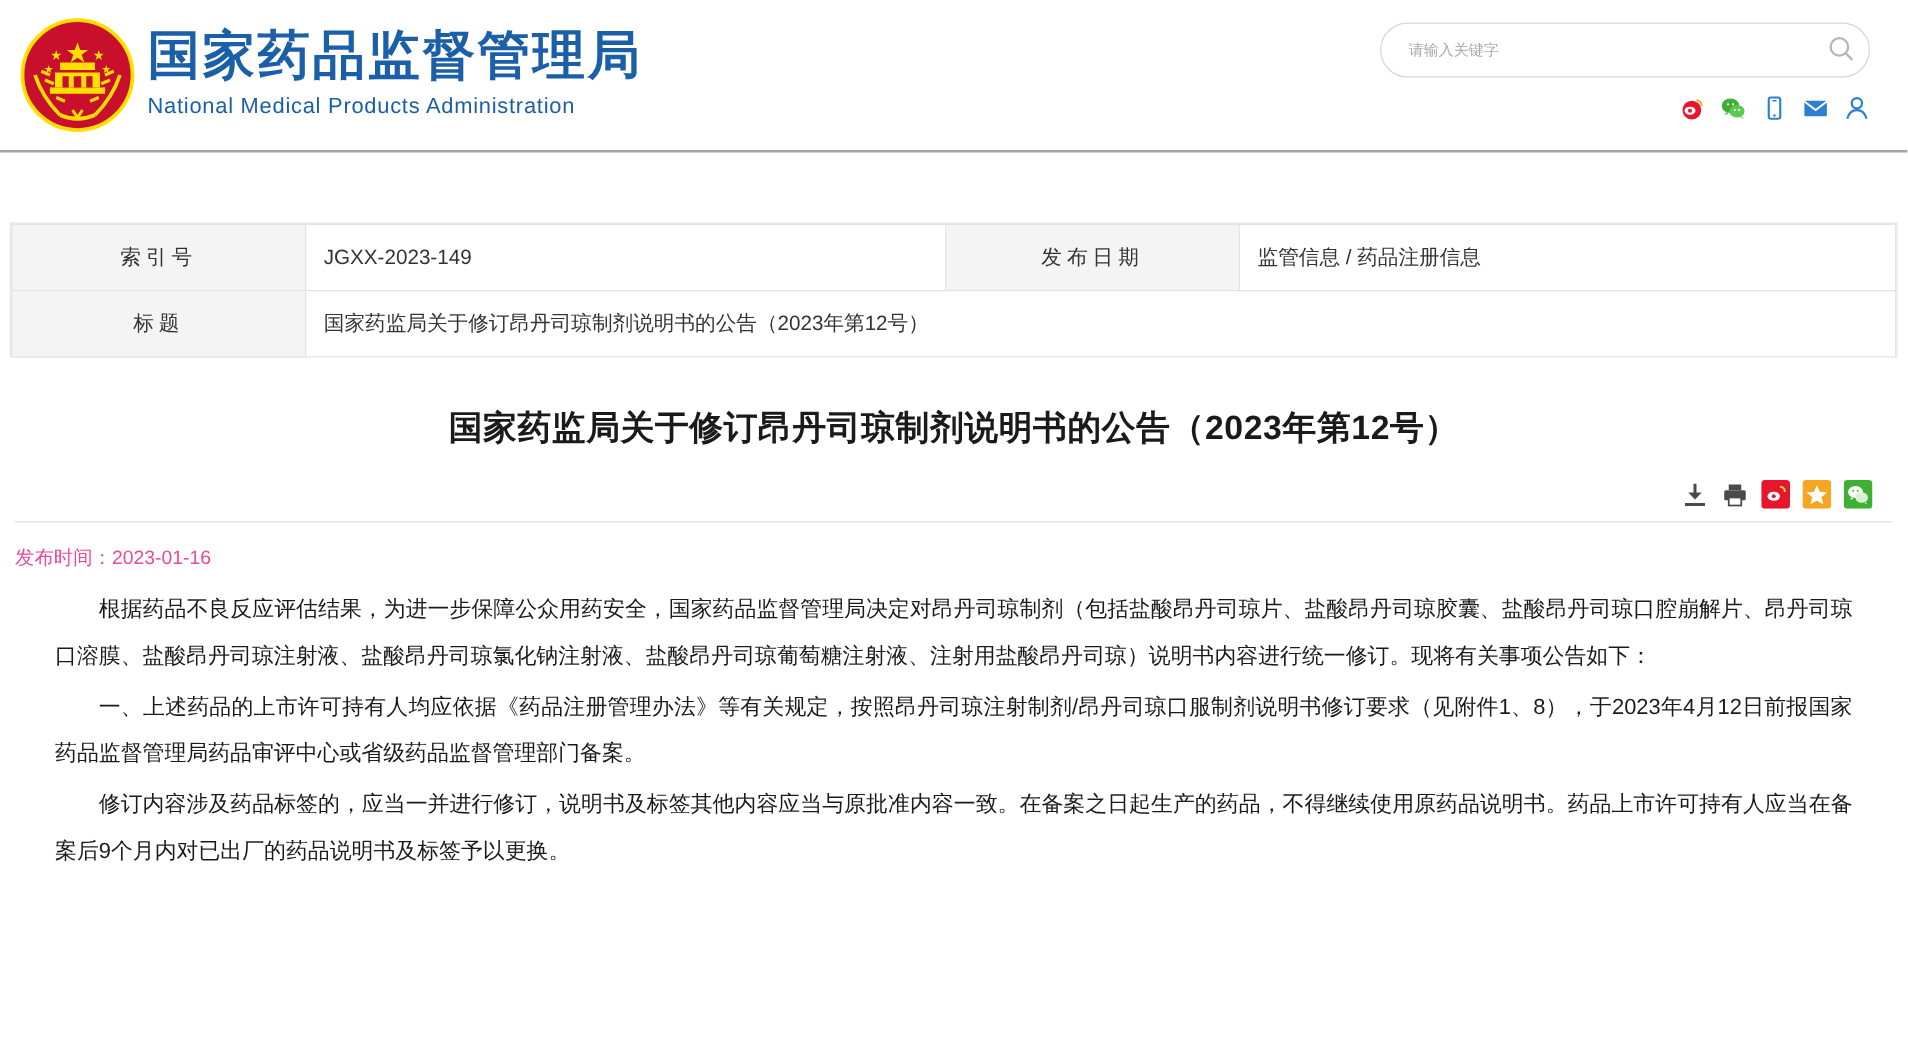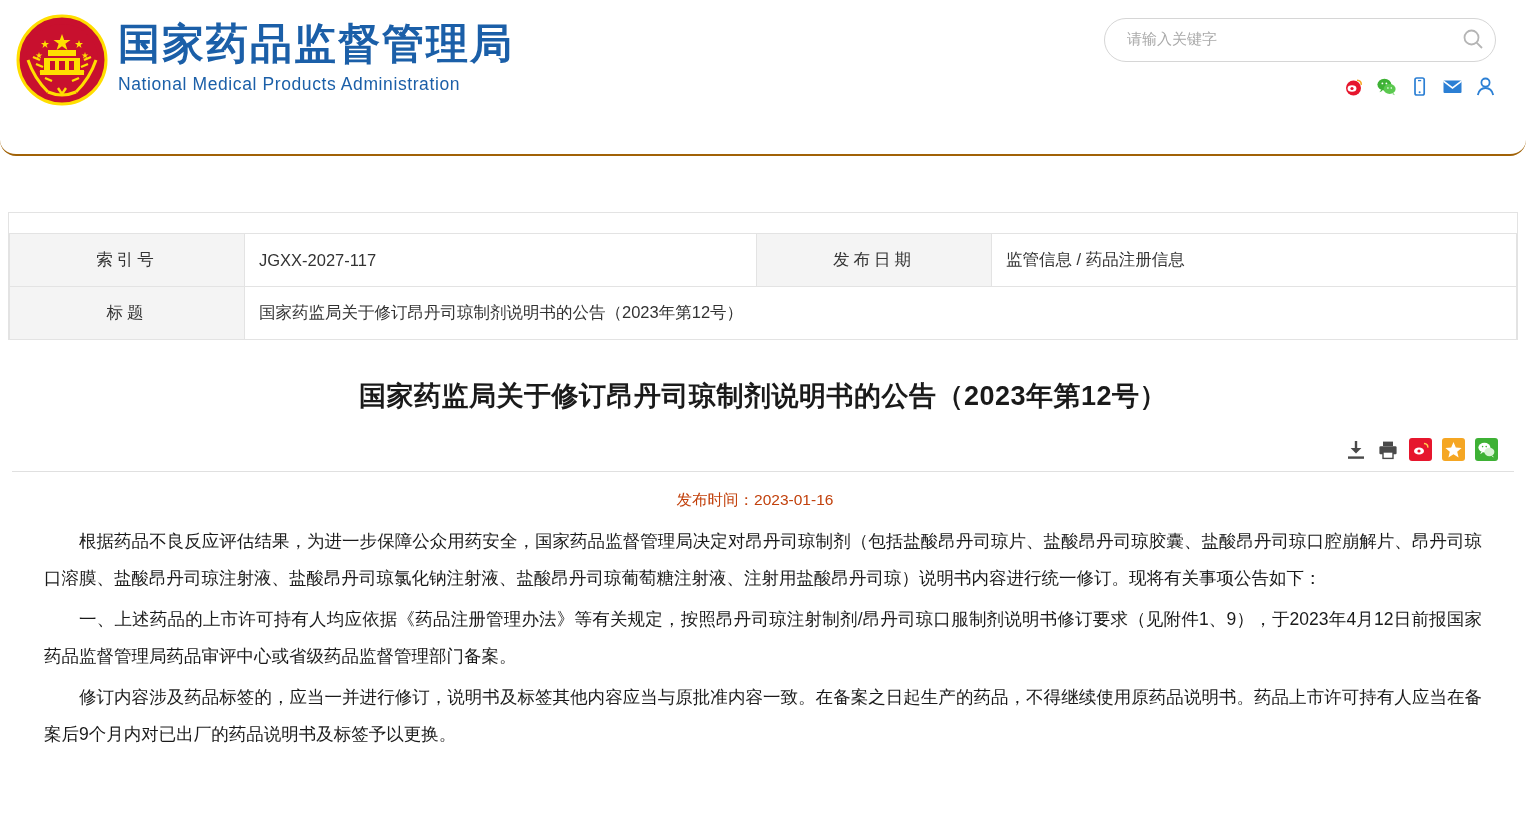--- a/index.html
+++ b/index.html
@@ -8,24 +8,23 @@
     width: 1526px; height: 830px;
     background: #ffffff;
     font-family: "Liberation Sans", sans-serif;
     overflow: hidden;
   }
   .page { position: relative; width: 1526px; height: 830px; background: #fff; }
 
   
   .header {
     position: relative;
-    height: 156px;
+    height: 122px;
     background: #ffffff;
-    border-bottom: 2px solid #a16207;
-    border-radius: 16px;
+    border-bottom: 2px solid #a3a3a3;
   }
   .emblem {
     position: absolute; left: 14px; top: 12px;
     width: 96px; height: 96px;
   }
   .emblem svg { display: block; }
   .brand {
     position: absolute; left: 118px; top: 18px;
   }
   .brand-cn {
@@ -50,23 +49,23 @@
     border: 1px solid #d6d6d6;
     border-radius: 22px;
     display: flex; align-items: center;
   }
   .search-input {
     border: none; outline: none;
     background: transparent;
     flex: 1;
     height: 42px;
     padding: 0 8px 0 22px;
-    font-size: 15px;
+    font-size: 12px;
     color: #333;
-    font-family: Liberation Mono, monospace;
+    font-family: Liberation Sans, sans-serif;
   }
   .search-input::placeholder { color: #a9a9a9; }
   .search-icon-btn {
     width: 44px; height: 42px;
     display: flex; align-items: center; justify-content: center;
     background: transparent; border: none; cursor: pointer;
   }
   .social-row {
     position: absolute; right: 30px; top: 76px;
     display: flex; align-items: center; gap: 12px;
@@ -76,21 +75,20 @@
   
   .meta-wrap {
     margin: 56px 8px 0 8px;
     border: 1px solid #e3e3e3;
     border-bottom: none;
   }
   table.meta {
     width: 100%;
     border-collapse: collapse;
     table-layout: fixed;
-    margin-top: 20px;
   }
   table.meta td {
     border: 1px solid #e3e3e3;
     height: 53px;
     font-size: 16.5px;
     color: #333;
     padding: 0 14px;
   }
   td.lbl {
     background: #f4f4f4;
@@ -118,25 +116,25 @@
     margin-top: 22px;
     display: flex; align-items: center; justify-content: flex-end;
     gap: 10px;
     padding-right: 16px;
     padding-bottom: 10px;
     border-bottom: 1px solid #e0e0e0;
   }
   .tool-icon { width: 22px; height: 22px; cursor: pointer; display: block; }
   .tool-sq { width: 23px; height: 23px; border-radius: 3px; cursor: pointer; display: block; }
   .pubtime {
-    text-align: center;
+    text-align: left;
     padding-right: 16px;
     margin-top: 18px;
     font-size: 15.5px;
-    color: #c2410c;
+    color: #ec4899;
   }
   .body-text {
     margin-top: 12px;
     padding: 0 32px;
     font-size: 17.5px;
     line-height: 37px;
     color: #1a1a1a;
     text-align: justify;
   }
   .body-text p { margin: 0 0 4px 0; text-indent: 2em; }
@@ -234,21 +232,21 @@
         </svg>
       </span>
     </div>
   </div>
 
   <div class="meta-wrap">
     <table class="meta">
       <tbody>
         <tr>
           <td class="lbl c1">索引号</td>
-          <td class="val c2">JGXX-2027-117</td>
+          <td class="val c2">JGXX-2023-149</td>
           <td class="lbl c3">发布日期</td>
           <td class="val">监管信息 / 药品注册信息</td>
         </tr>
         <tr>
           <td class="lbl c1">标题</td>
           <td class="val" colspan="3">国家药监局关于修订昂丹司琼制剂说明书的公告（2023年第12号）</td>
         </tr>
       </tbody>
     </table>
   </div>
@@ -298,17 +296,17 @@
         </svg>
       </span>
     </div>
 
     <div class="pubtime">
       <span>发布时间：</span><span>2023-01-16</span>
     </div>
 
     <div class="body-text">
       <p>根据药品不良反应评估结果，为进一步保障公众用药安全，国家药品监督管理局决定对昂丹司琼制剂（包括盐酸昂丹司琼片、盐酸昂丹司琼胶囊、盐酸昂丹司琼口腔崩解片、昂丹司琼口溶膜、盐酸昂丹司琼注射液、盐酸昂丹司琼氯化钠注射液、盐酸昂丹司琼葡萄糖注射液、注射用盐酸昂丹司琼）说明书内容进行统一修订。现将有关事项公告如下：</p>
-      <p>一、上述药品的上市许可持有人均应依据《药品注册管理办法》等有关规定，按照昂丹司琼注射制剂/昂丹司琼口服制剂说明书修订要求（见附件1、9），于2023年4月12日前报国家药品监督管理局药品审评中心或省级药品监督管理部门备案。</p>
+      <p>一、上述药品的上市许可持有人均应依据《药品注册管理办法》等有关规定，按照昂丹司琼注射制剂/昂丹司琼口服制剂说明书修订要求（见附件1、8），于2023年4月12日前报国家药品监督管理局药品审评中心或省级药品监督管理部门备案。</p>
       <p>修订内容涉及药品标签的，应当一并进行修订，说明书及标签其他内容应当与原批准内容一致。在备案之日起生产的药品，不得继续使用原药品说明书。药品上市许可持有人应当在备案后9个月内对已出厂的药品说明书及标签予以更换。</p>
     </div>
   </div>
 </div>
 
 </body></html>

